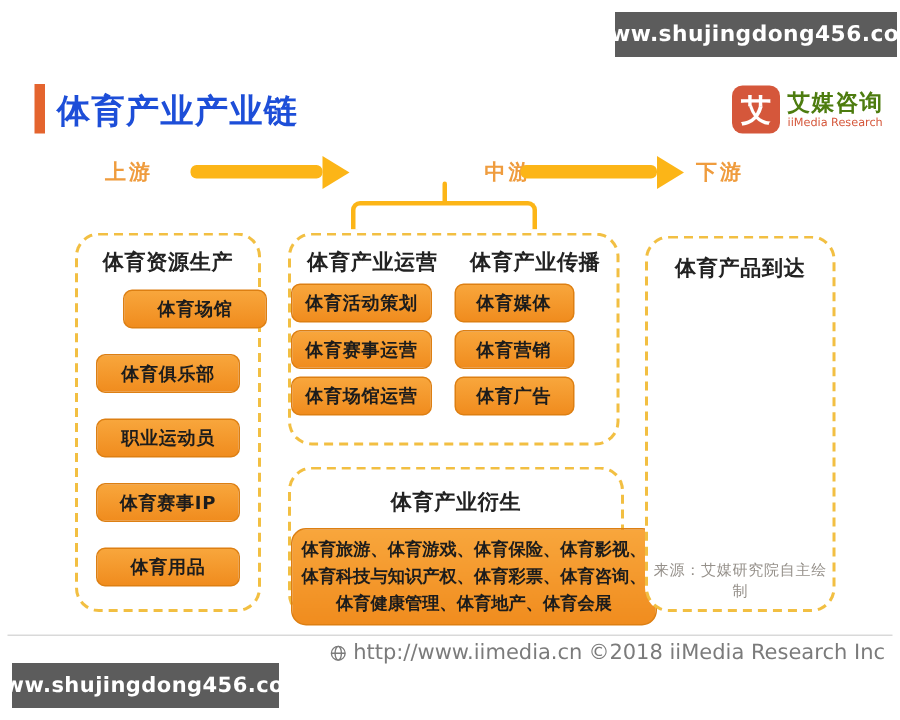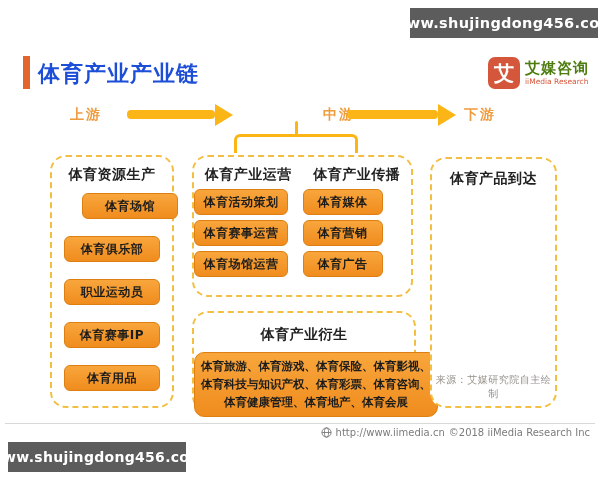--- a/index.html
+++ b/index.html
@@ -70,21 +70,21 @@
   .derive-rect{
     margin:8px auto 0 auto;width:244px;min-height:50px;
     background:linear-gradient(180deg,#f8a63c,#f08c1e);
     border:1px solid #dd7f12;border-radius:10px;
     padding:5px 6px;box-sizing:border-box;
     font-size:11.5px;font-weight:600;color:#1c1c1c;line-height:1.55;text-align:center;
   }
   .source-note{position:absolute;bottom:5px;left:0;width:100%;text-align:center;font-size:10px;color:#95908a;letter-spacing:.5px;}
   
   .footer-line{position:absolute;left:5px;top:423px;width:590px;height:1px;background:#d9d9d9;}
-  .footer{position:absolute;right:10px;top:427px;display:flex;align-items:center;font-size:10px;color:#7b7b7b;}
+  .footer{position:absolute;right:10px;top:427px;display:flex;align-items:center;font-size:14px;color:#7b7b7b;}
   .footer .globe{margin-right:4px;display:inline-flex;}
   .footer .copy{margin-left:4px;}
 </style>
 </head>
 <body>
 
 <div class="page">
 
   <div class="banner banner-top">www.shujingdong456.com</div>
 

